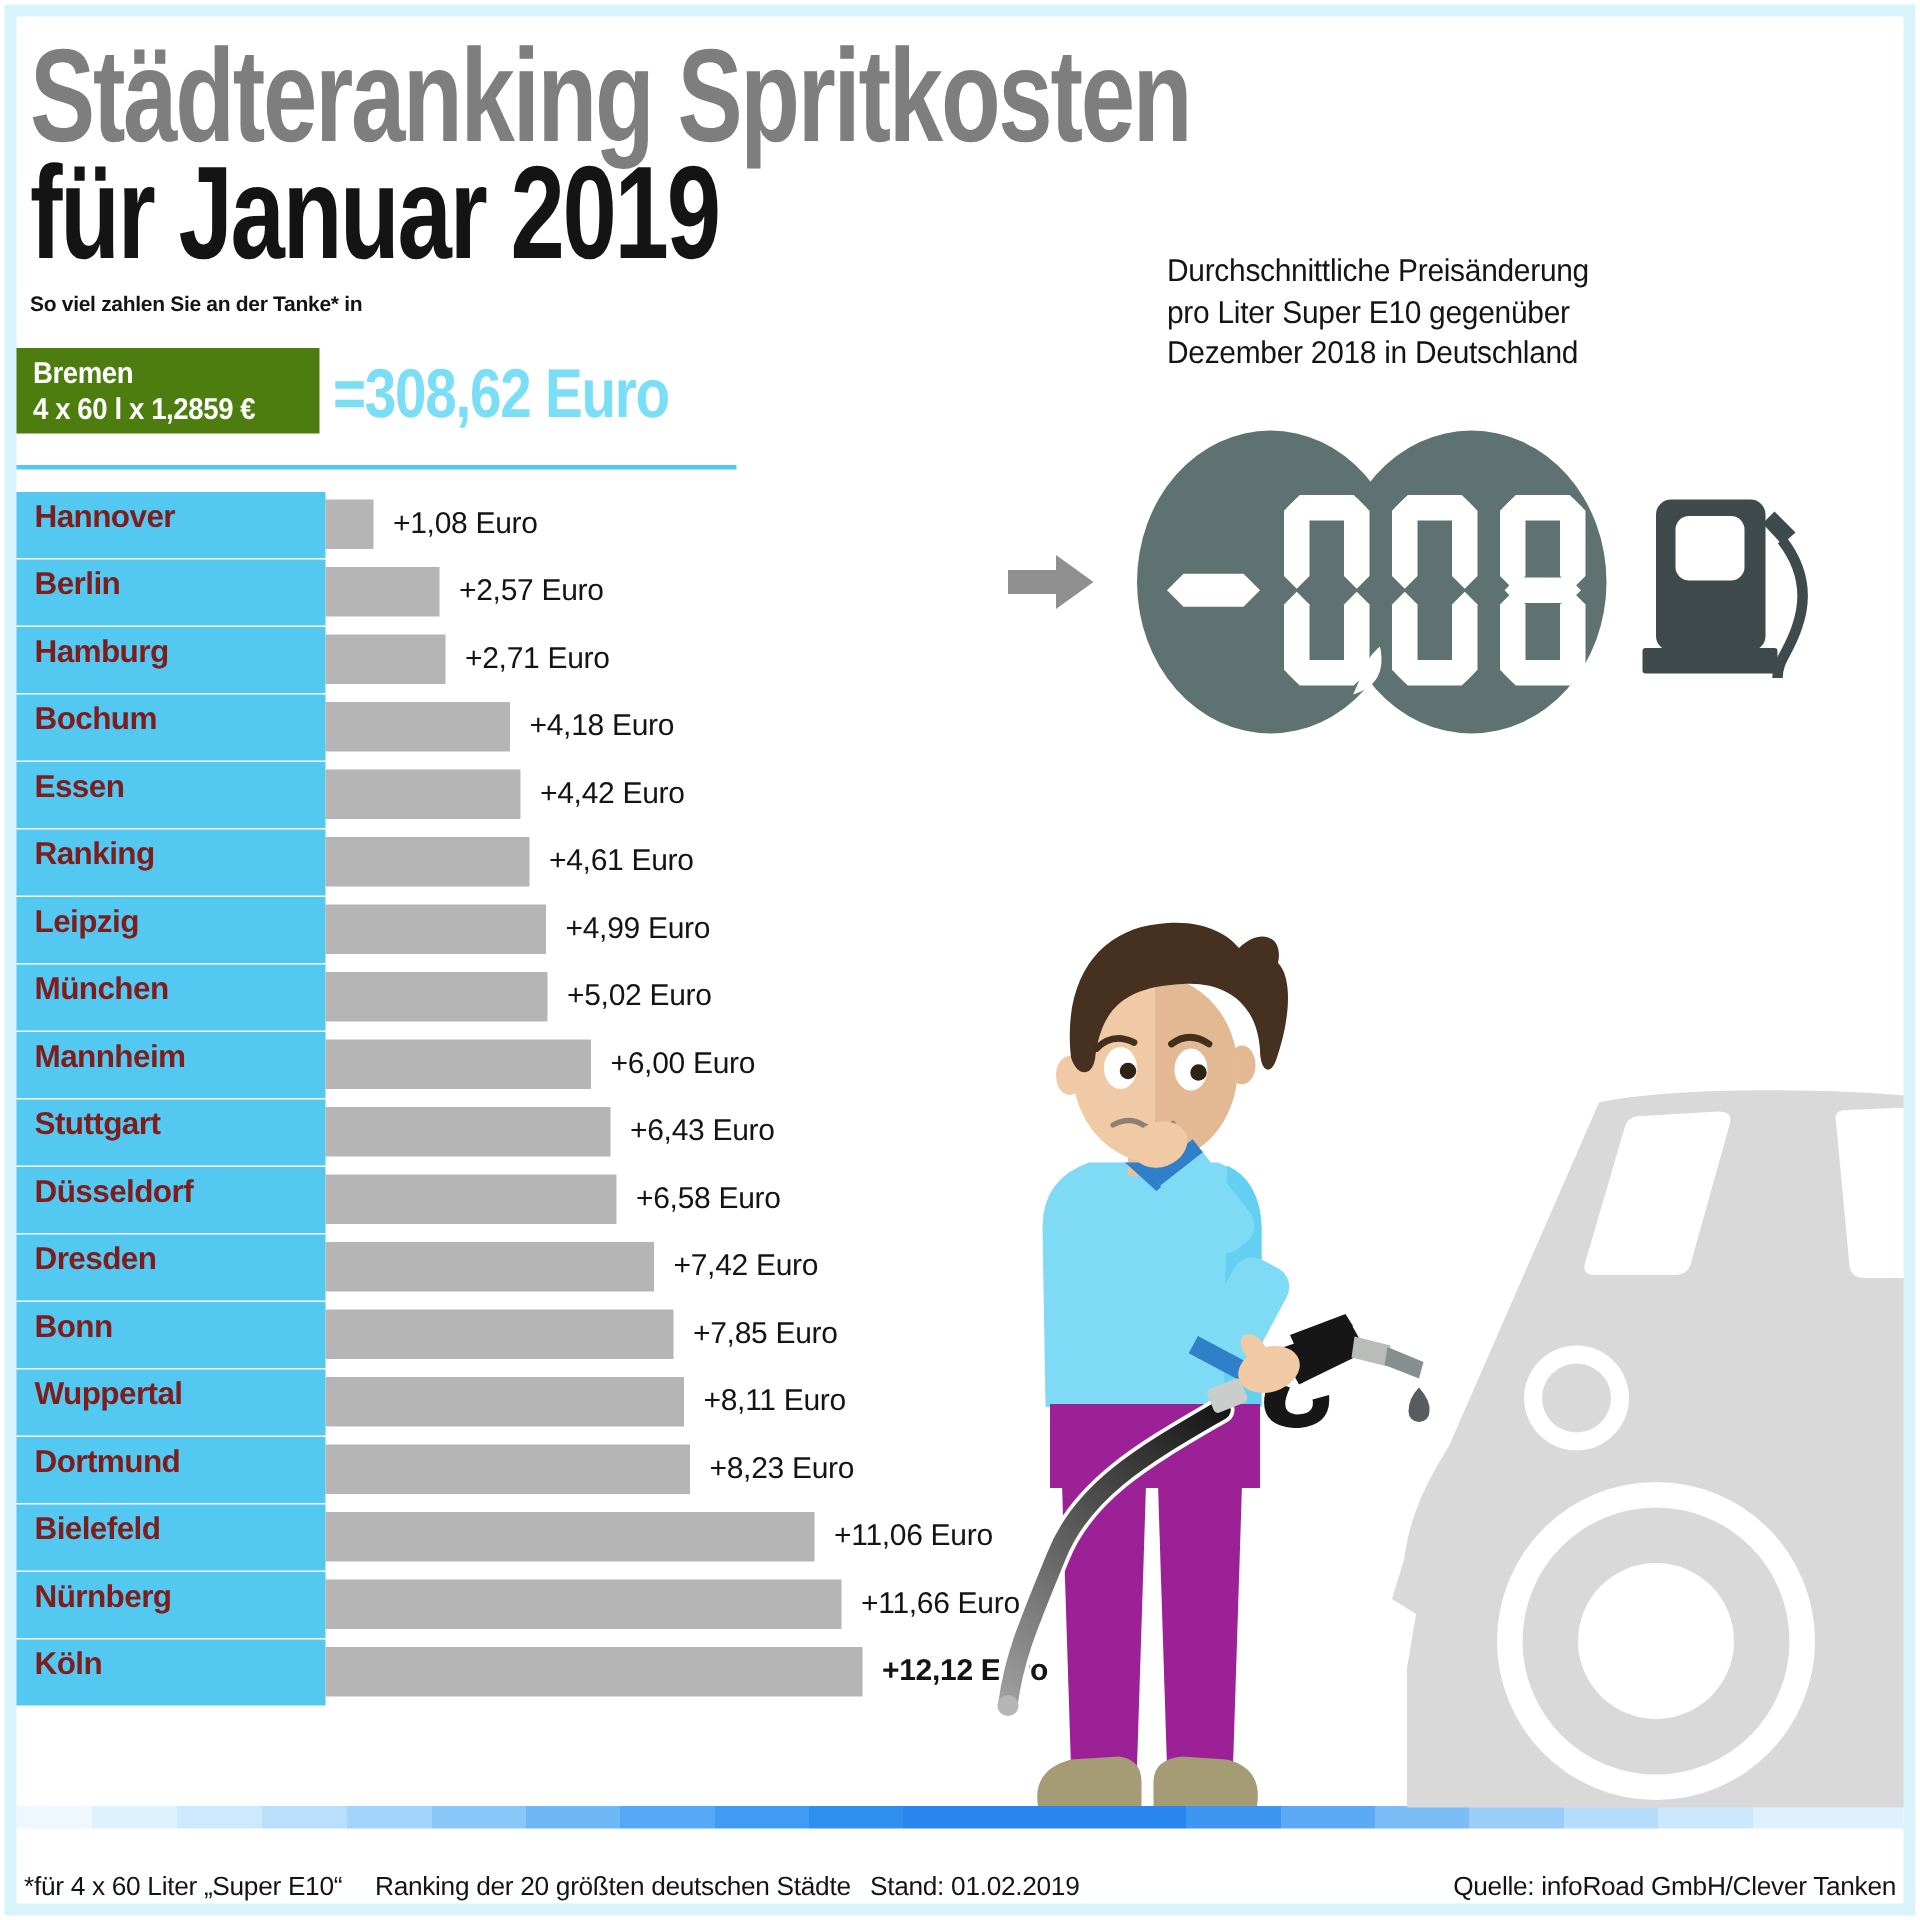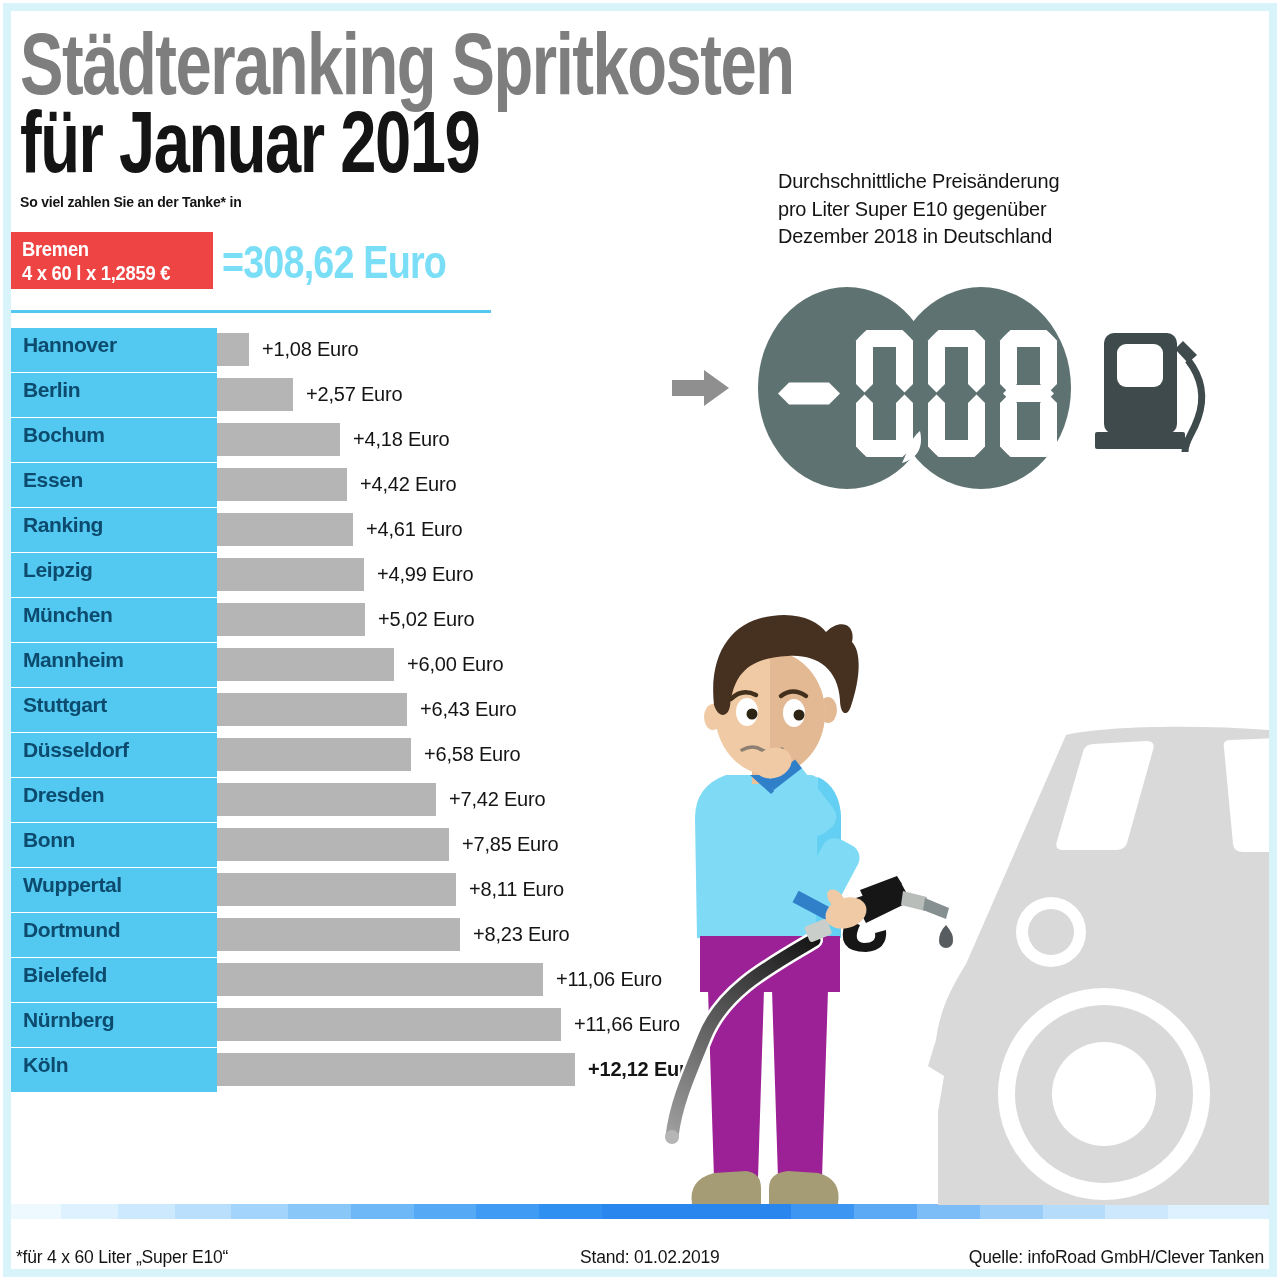--- a/index.html
+++ b/index.html
@@ -10,30 +10,30 @@
   .abs{position:absolute;}
   .nowrap{white-space:nowrap;}
   .sr-only{position:absolute;width:1px;height:1px;overflow:hidden;clip:rect(0 0 0 0);}
 
   #title1{left:20px;top:20px;font-size:88px;font-weight:bold;color:#7e7e7e;
           transform:scaleX(.74);transform-origin:left top;letter-spacing:-2px;line-height:1;}
   #title2{left:20px;top:98px;font-size:88px;font-weight:bold;color:#141414;
           transform:scaleX(.74);transform-origin:left top;letter-spacing:-2px;line-height:1;}
   #subtitle{left:20px;top:194px;font-size:14px;font-weight:bold;letter-spacing:-.2px;}
 
-  #bremen-box{left:10px;top:232px;width:203px;height:57px;background:#ef4444;}
+  #bremen-box{left:10px;top:232px;width:203px;height:57px;background:#4d7c0f;}
   #bremen-box .inner{padding:5px 0 0 13px;color:#fff;font-weight:bold;font-size:20px;line-height:24px;
           transform:scaleX(.92);transform-origin:left top;letter-spacing:-.3px;white-space:nowrap;}
   #equals{left:222px;top:235px;font-size:46px;font-weight:bold;color:#7adef7;
           transform:scaleX(.82);transform-origin:left top;letter-spacing:-1px;}
   #divider{left:10px;top:310px;width:481px;height:3px;background:#53c8f0;}
 
   #rows{left:10px;top:333px;}
   .row{display:flex;height:33px;margin-bottom:12px;align-items:center;}
-  .label-bar{width:207px;height:44px;background:#53c8f0;color:#0c4a6e;font-weight:bold;font-size:21px;
+  .label-bar{width:207px;height:44px;background:#53c8f0;color:#7f1d1d;font-weight:bold;font-size:21px;
              line-height:33px;padding-left:13px;box-sizing:border-box;flex:none;letter-spacing:-.4px;}
   .bar{height:33px;background:#b5b5b5;flex:none;}
   .val{margin-left:13px;font-size:20px;letter-spacing:-.2px;white-space:nowrap;}
   .row:last-child .val{font-weight:bold;}
 
   #desc{left:778px;top:167px;font-size:21px;line-height:27.5px;letter-spacing:-.2px;
         transform:scaleX(.95);transform-origin:left top;}
 
   #gauge-svg{left:655px;top:255px;z-index:8;}
   #scene-svg{left:620px;top:598px;z-index:10;}
@@ -75,20 +75,25 @@
   <div id="rows" class="abs">
       <div class="row">
         <div class="label-bar">Hannover</div>
         <div class="bar" style="width: 32px;"></div>
         <div class="val">+1,08 Euro</div>
       </div>
       <div class="row">
         <div class="label-bar">Berlin</div>
         <div class="bar" style="width: 76px;"></div>
         <div class="val">+2,57 Euro</div>
+      </div>
+      <div class="row">
+        <div class="label-bar">Hamburg</div>
+        <div class="bar" style="width: 80px;"></div>
+        <div class="val">+2,71 Euro</div>
       </div>
       <div class="row">
         <div class="label-bar">Bochum</div>
         <div class="bar" style="width: 123px;"></div>
         <div class="val">+4,18 Euro</div>
       </div>
       <div class="row">
         <div class="label-bar">Essen</div>
         <div class="bar" style="width: 130px;"></div>
         <div class="val">+4,42 Euro</div>
@@ -275,15 +280,16 @@
       <path fill="#161616" d="M 846,920 Q 834,952 866,952 Q 888,950 886,930 L 875,933 Q 877,943 864,943 Q 852,942 860,925 Z"></path>
       <ellipse cx="846" cy="913" rx="21" ry="15" fill="#efcaa4" transform="rotate(-18 846 913)"></ellipse>
       <ellipse cx="836" cy="899" rx="7" ry="11" fill="#efcaa4" transform="rotate(-40 836 899)"></ellipse>
       <path fill="#b9bdba" d="M 903,891 L 927,897 L 925,911 L 901,905 Z"></path>
       <path fill="#879090" d="M 925,898 L 949,908 L 946,919 L 923,910 Z"></path>
       <path fill="#565c5f" d="M 946,925 Q 954,934 953,941 A 7,7 0 1 1 939,941 Q 939,932 946,925 Z"></path>
     </g>
   </svg>
 
   <div id="foot-note" class="abs footer-text nowrap">*für 4 x 60 Liter „Super E10“</div>
+  <div id="foot-ranking" class="abs footer-text nowrap">Ranking der 20 größten deutschen Städte</div>
   <div id="foot-stand" class="abs footer-text nowrap">Stand: 01.02.2019</div>
   <div id="foot-source" class="abs footer-text nowrap">Quelle: infoRoad GmbH/Clever Tanken</div>
 </div>
 
 </body></html>

